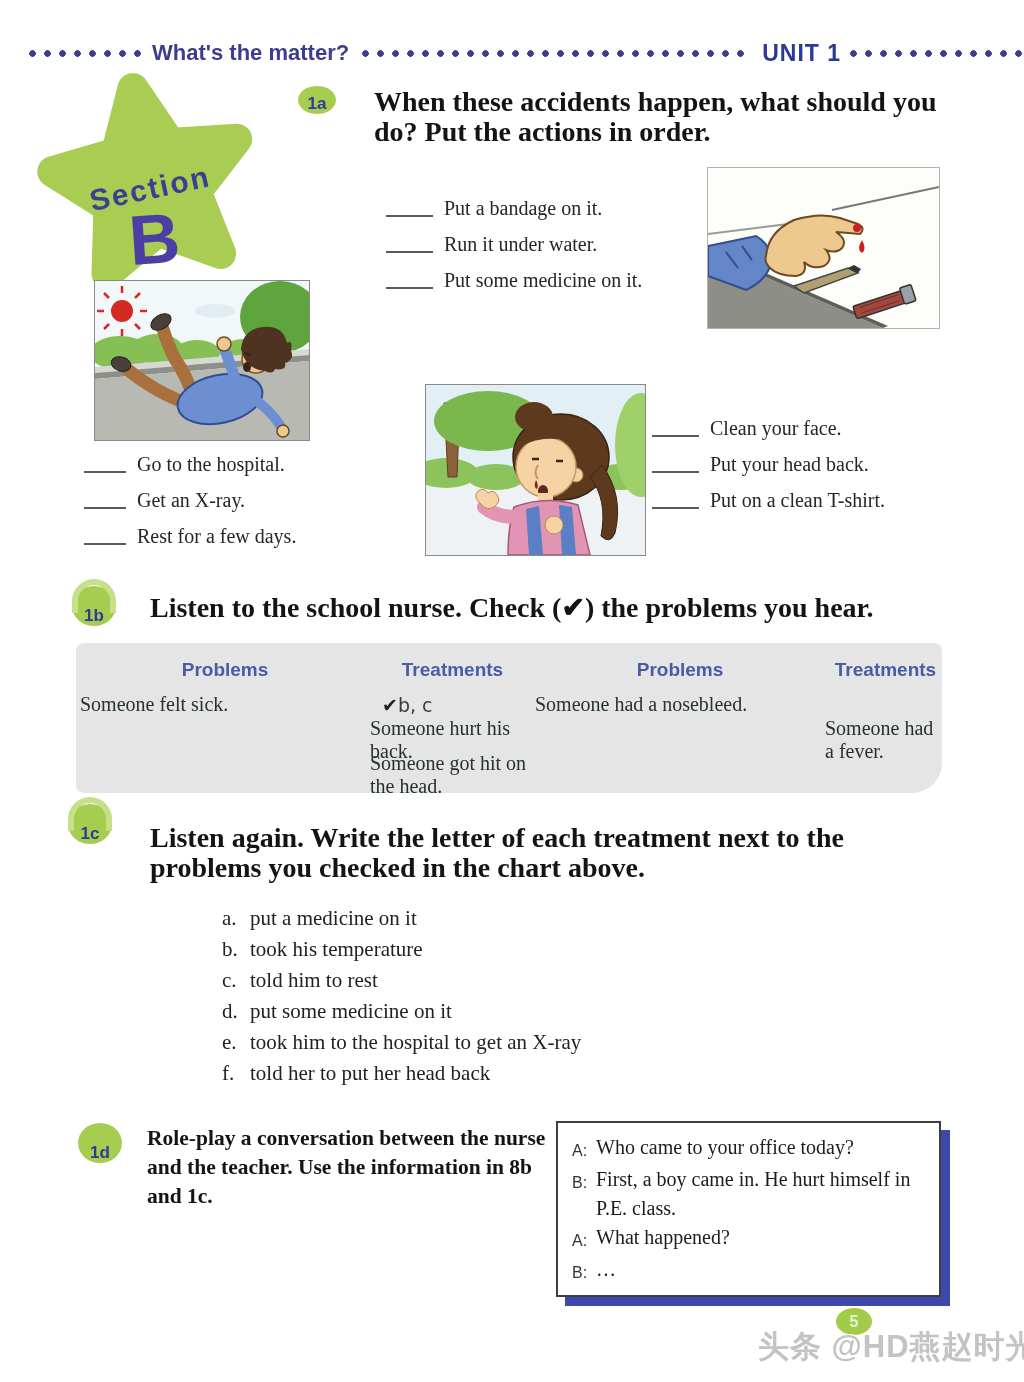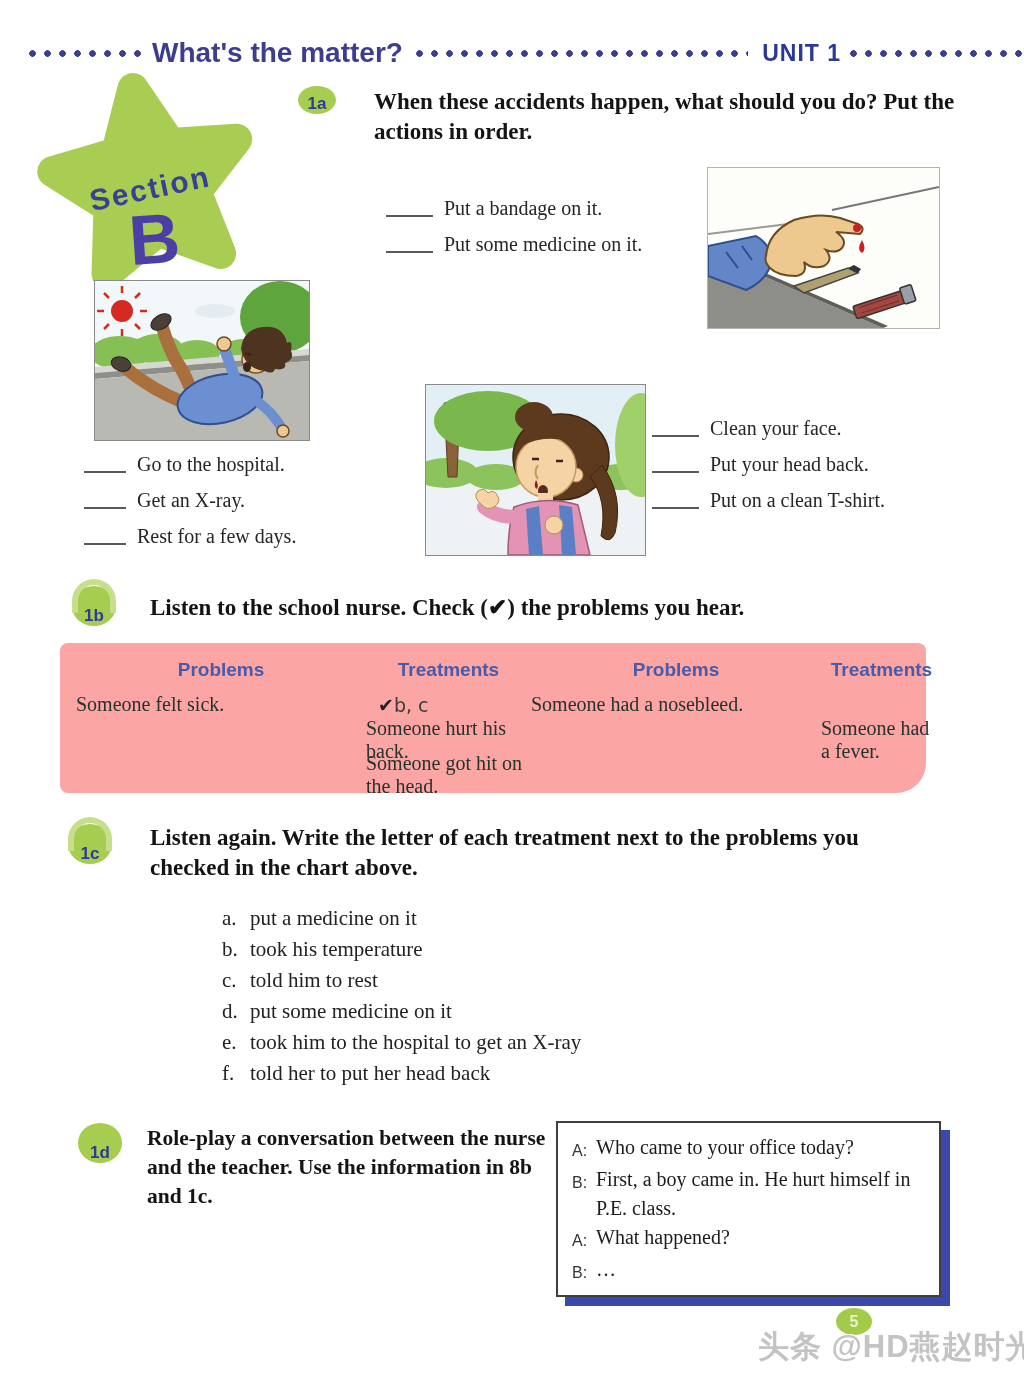--- a/index.html
+++ b/index.html
@@ -13,58 +13,58 @@
   
   .header-rule { position:absolute; top:40px; left:0; right:0; height:26px;
     display:flex; align-items:center; padding-left:28px; }
   .dots { height:9px;
     background-image:radial-gradient(circle at 4.5px 4.5px, #3d3d8f 3px, transparent 3.6px);
     background-size:15px 9px; background-repeat:repeat-x; }
   .dots-left { width:118px; }
   .dots-mid { flex:1; margin:0 6px; }
   .dots-right { width:175px; }
   .hdr-title { font-family:"Liberation Sans", sans-serif; font-weight:600;
-    font-size:28px; color:#3d3d8f; margin:0 6px; white-space:nowrap; }
+    font-size:22px; color:#3d3d8f; margin:0 6px; white-space:nowrap; }
   .hdr-unit { font-family:"Liberation Sans", sans-serif; font-weight:bold;
     font-size:23px; color:#2b3896; letter-spacing:1px; margin:0 8px; white-space:nowrap; }
 
   
   .star-wrap { position:absolute; left:26px; top:66px; width:248px; height:220px; }
 
   
   .badge { position:absolute; display:flex; align-items:flex-end; justify-content:center;
     font-family:"Liberation Sans", sans-serif; font-weight:bold; color:#2e3a97;
     background:#a6cd4f; }
   .badge-pill { width:38px; height:28px; border-radius:50%; font-size:17px; }
   .badge-phone { width:44px; height:40px; border-radius:50%; font-size:17px; }
   .badge-phone::before { content:""; position:absolute; top:-7px; left:0px; right:0px;
     height:28px; border:6px solid #c6df8b; border-bottom:none;
     border-radius:22px 22px 0 0; }
   .badge-phone span { position:relative; z-index:1; }
   .badge-circle { width:44px; height:40px; border-radius:50%; font-size:17px; }
 
   
-  .prompt { position:absolute; font-weight:bold; font-size:23px; line-height:30px; color:#141414; }
+  .prompt { position:absolute; font-weight:bold; font-size:28px; line-height:30px; color:#141414; }
 
   
   .blank-list { position:absolute; }
   .blank-item { display:flex; align-items:flex-end; font-size:20px;
     line-height:24px; margin-bottom:12px; color:#262626; }
   .blank { display:inline-block; width:47px; border-bottom:2px solid #5a5a5a;
     margin-right:11px; align-self:flex-end; transform:translateY(-3px); }
 
   
   .illus { position:absolute; background:#fdfdfb; }
   .illus svg { display:block; }
 
   
-  .table1b { position:absolute; left:60px; top:643px; width:866px; height:150px;
-    background:#fca5a5; border-radius:8px 8px 30px 8px;
+  .table1b { position:absolute; left:76px; top:643px; width:866px; height:150px;
+    background:#e5e5e5; border-radius:8px 8px 30px 8px;
     display:grid; grid-template-columns:290px 165px 290px 121px;
-    grid-auto-rows:35px; padding:9px 0 0 16px; }
+    grid-auto-rows:35px; padding:9px 0 0 4px; }
   .t-head { font-family:"Liberation Sans", sans-serif; font-weight:bold;
     font-size:19px; color:#4a5aa8; text-align:center; align-self:center; }
   .t-head.first { text-align:center; }
   .t-cell { font-size:20px; color:#26322c; align-self:center; }
   .t-treat { display:flex; align-items:center; align-self:center; padding-left:12px; }
   .t-check { font-family:"DejaVu Sans", sans-serif; font-size:19px; color:#222; }
   .t-letters { font-family:"DejaVu Sans", sans-serif; font-size:19px; color:#3c3c3c;
     }
 
   
@@ -113,20 +113,24 @@
 
   <div class="badge badge-pill" style="left:298px; top:86px;">
     <span>1a</span>
   </div>
   <div class="prompt" style="left:374px; top:87px; width:600px;">When these accidents happen, what should you do? Put the actions in order.</div>
 
   <div class="blank-list" style="left:386px; top:196px;">
     <div class="blank-item">
       <span class="blank"></span>
       <span>Put a bandage on it.</span>
+      </div>
+    <div class="blank-item">
+      <span class="blank"></span>
+      <span>Run it under water.</span>
       </div>
     <div class="blank-item">
       <span class="blank"></span>
       <span>Put some medicine on it.</span>
       </div>
   </div>
 
   <div class="illus" style="left:707px; top:167px; width:233px; height:162px; border:1px solid #b3b3b3;">
     <svg width="231" height="160" viewBox="0 0 231 160">
       <rect width="231" height="160" fill="#fdfdfa"></rect>
@@ -287,21 +291,21 @@
     <div class="t-treat">
       <span class="t-check"></span>
       <span class="t-letters"></span>
     </div>
     <div class="t-cell">Someone got hit on the head.</div>
     <div class="t-treat">
       <span class="t-letters"></span>
     </div>
   </div>
 
-  <div class="badge badge-phone" style="left:68px; top:824px;">
+  <div class="badge badge-phone" style="left:68px; top:804px;">
 
     <span>1c</span>
   </div>
   <div class="prompt" style="left:150px; top:823px; width:778px;">Listen again. Write the letter of each treatment next to the problems you checked in the chart above.</div>
 
   <div class="letter-list">
     <div class="letter-item">
       <span class="lt">a.</span>
       <span>put a medicine on it</span>
       </div>

